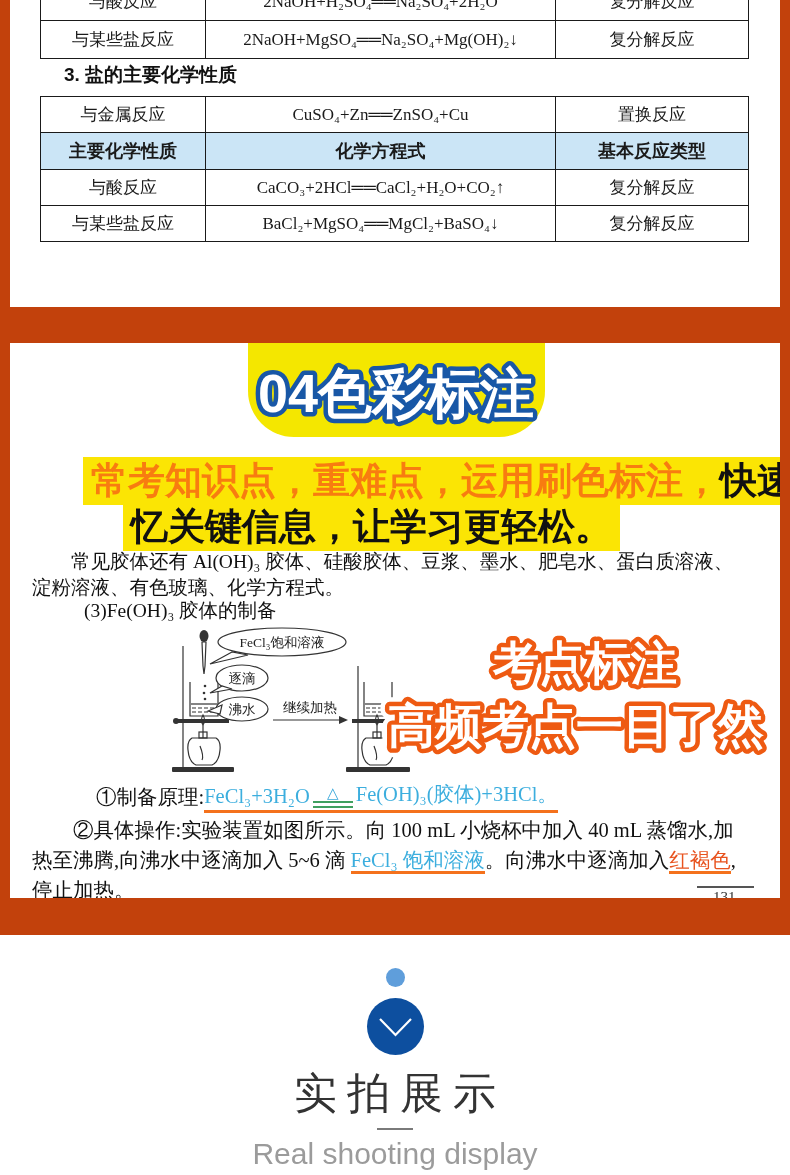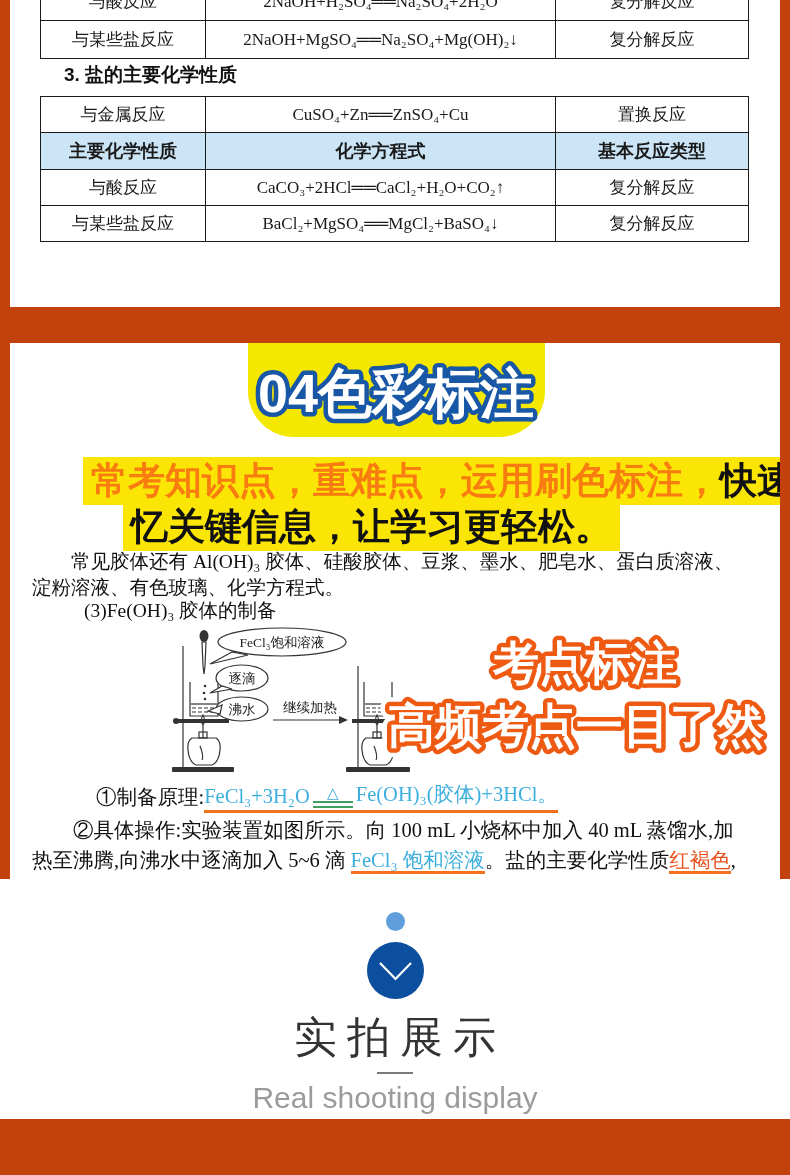--- a/index.html
+++ b/index.html
@@ -64,21 +64,21 @@
 
   
   .operation { position:absolute; left:22px; top:472px; width:722px; font-size:20.5px; line-height:30px; color:#111; text-indent:2em; }
   .operation .blue-ul { color:#3caede; border-bottom:3px solid #f4711c; }
   .operation .red-ul { color:#e8531f; border-bottom:3px solid #f4711c; }
 
   .pageline { position:absolute; left:687px; top:543px; width:57px; border-top:2px solid #555; }
   .pagenum  { position:absolute; left:703px; top:546px; font-size:15px; color:#333; }
 
   
-  .bottom { position:absolute; left:0; top:879px; width:790px; height:240px; background:#ffffff; }
+  .bottom { position:absolute; left:0; top:935px; width:790px; height:240px; background:#ffffff; }
   .dot-small { position:absolute; left:386px; top:33px; width:19px; height:19px; border-radius:50%; background:#5f9edb; }
   .dot-big { position:absolute; left:367px; top:63px; width:57px; height:57px; border-radius:50%; background:#0d4f9f; }
   .dot-big svg { display:block; width:57px; height:57px; }
   .footer-title { position:absolute; left:0; top:130px; width:790px; text-align:center;
                   font-family:"Liberation Sans", sans-serif; font-weight:500; font-size:43px; letter-spacing:10px;
                   text-indent:10px; color:#333; }
   .footer-divider { position:absolute; left:377px; top:193px; width:36px; border-top:2px solid #7a7a7a; }
   .footer-sub { position:absolute; left:0; top:202px; width:790px; text-align:center;
                 font-family:"Liberation Sans", sans-serif; font-size:30px; color:#9b9b9b; }
 </style>
@@ -228,21 +228,21 @@
       <span class="eq">
         <span>FeCl₃+3H₂O</span>
         <span class="eqsign">
           <span class="delta">△</span>
           <span class="lines"></span>
         </span>
         <span>Fe(OH)₃(胶体)+3HCl。</span>
       </span>
     </div>
 
-    <div class="operation"><span>②具体操作:实验装置如图所示。向 100 mL 小烧杯中加入 40 mL 蒸馏水,加热至沸腾,向沸水中逐滴加入 5~6 滴 </span><span class="blue-ul">FeCl₃ 饱和溶液</span><span>。盐的主要化学性质</span><span class="red-ul">红褐色</span><span>,停止加热。</span></div>
+    <div class="operation"><span>②具体操作:实验装置如图所示。向 100 mL 小烧杯中加入 40 mL 蒸馏水,加热至沸腾,向沸水中逐滴加入 5~6 滴 </span><span class="blue-ul">FeCl₃ 饱和溶液</span><span>。向沸水中逐滴加入</span><span class="red-ul">红褐色</span><span>,停止加热。</span></div>
 
     <div class="pageline"></div>
     <div class="pagenum">131</div>
   </div>
 
   <div class="bottom">
     <div class="dot-small"></div>
     <div class="dot-big">
       <svg viewBox="0 0 57 57">
           <polyline points="13,21 28.5,37 44,21" fill="none" stroke="#ffffff" stroke-width="2.2"></polyline>

